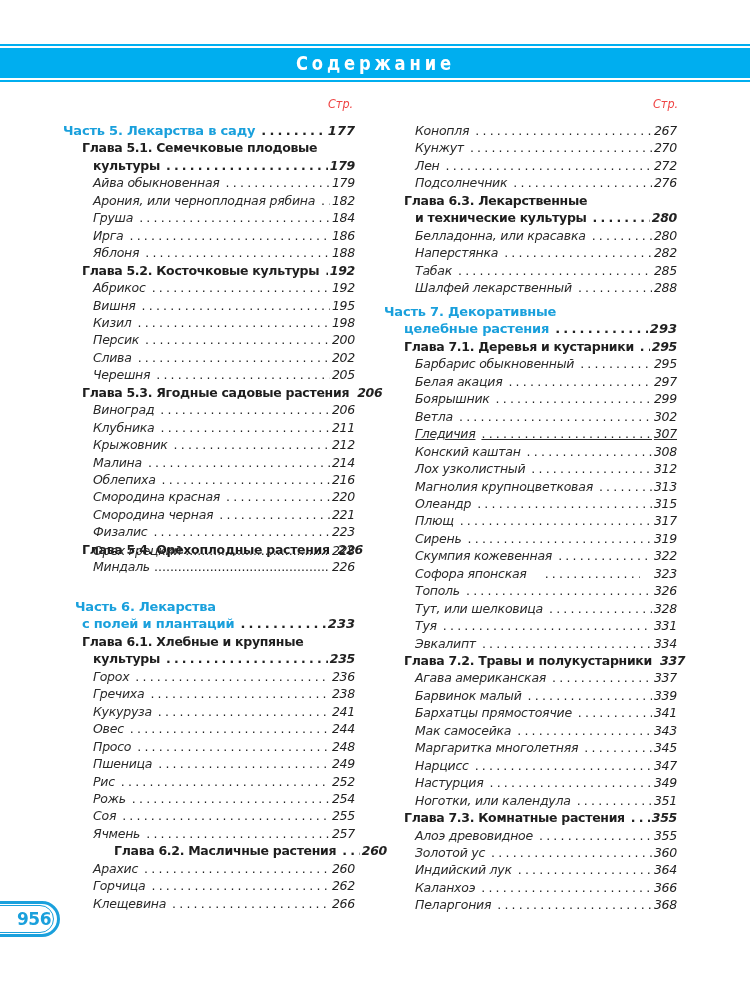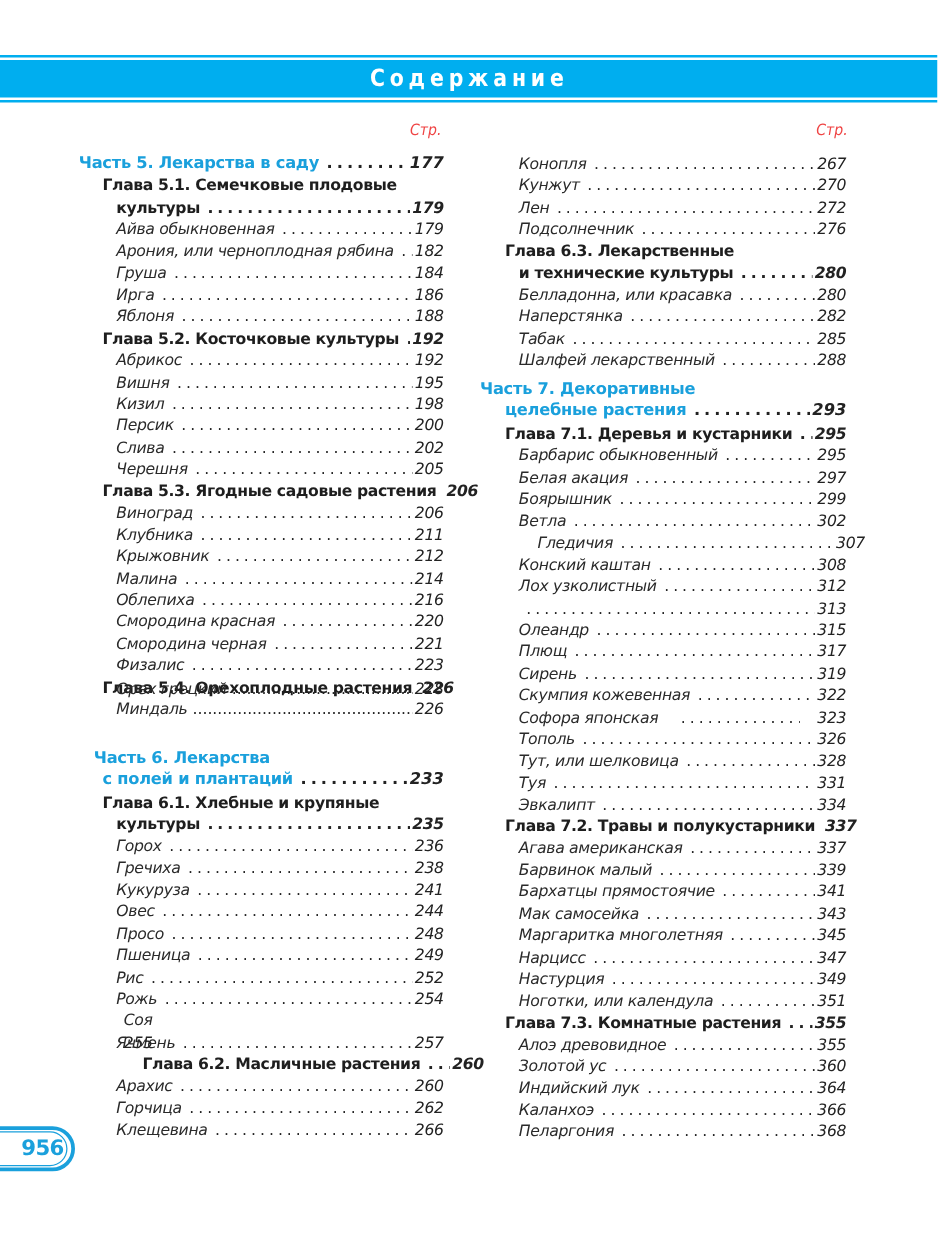--- a/index.html
+++ b/index.html
@@ -248,21 +248,21 @@
     <div class="row item" style="top: 772.5px; left: 93px; width: 262px;">
       <span class="t">Рис</span>
       <span class="dots">................................................................................</span>
       <span class="p">252</span>
     </div>
     <div class="row item" style="top: 789.95px; left: 93px; width: 262px;">
       <span class="t">Рожь</span>
       <span class="dots">................................................................................</span>
       <span class="p">254</span>
     </div>
-    <div class="row item" style="top: 807.4px; left: 93px; width: 262px; flex-direction: column;">
+    <div class="row item" style="top: 807.4px; left: 93px; width: 262px;">
       <span class="t">Соя</span>
       <span class="dots">................................................................................</span>
       <span class="p">255</span>
     </div>
     <div class="row item" style="top: 824.85px; left: 93px; width: 262px;">
       <span class="t">Ячмень</span>
       <span class="dots">................................................................................</span>
       <span class="p">257</span>
     </div>
     <div class="row chap" style="top: 842.3px; left: 86px; width: 273px; margin-left: 28px;">
@@ -362,36 +362,37 @@
     <div class="row item" style="top: 390.25px; left: 415px; width: 262px;">
       <span class="t">Боярышник</span>
       <span class="dots">................................................................................</span>
       <span class="p">299</span>
     </div>
     <div class="row item" style="top: 407.7px; left: 415px; width: 262px;">
       <span class="t">Ветла</span>
       <span class="dots">................................................................................</span>
       <span class="p">302</span>
     </div>
-    <div class="row item" style="top: 425.15px; left: 430px; width: 262px;">
+    <div class="row item" style="top: 425.15px; left: 415px; width: 262px; text-decoration: underline;">
       <span class="t">Гледичия</span>
       <span class="dots">................................................................................</span>
       <span class="p">307</span>
     </div>
     <div class="row item" style="top: 442.6px; left: 415px; width: 262px;">
       <span class="t">Конский каштан</span>
       <span class="dots">................................................................................</span>
       <span class="p">308</span>
     </div>
     <div class="row item" style="top: 460.05px; left: 415px; width: 262px;">
       <span class="t">Лох узколистный</span>
       <span class="dots">................................................................................</span>
       <span class="p">312</span>
     </div>
     <div class="row item" style="top: 477.5px; left: 415px; width: 262px;">
+      <span class="t">Магнолия крупноцветковая</span>
       <span class="dots">................................................................................</span>
       <span class="p">313</span>
     </div>
     <div class="row item" style="top: 494.95px; left: 415px; width: 262px;">
       <span class="t">Олеандр</span>
       <span class="dots">................................................................................</span>
       <span class="p">315</span>
     </div>
     <div class="row item" style="top: 512.4px; left: 415px; width: 262px;">
       <span class="t">Плющ</span>

